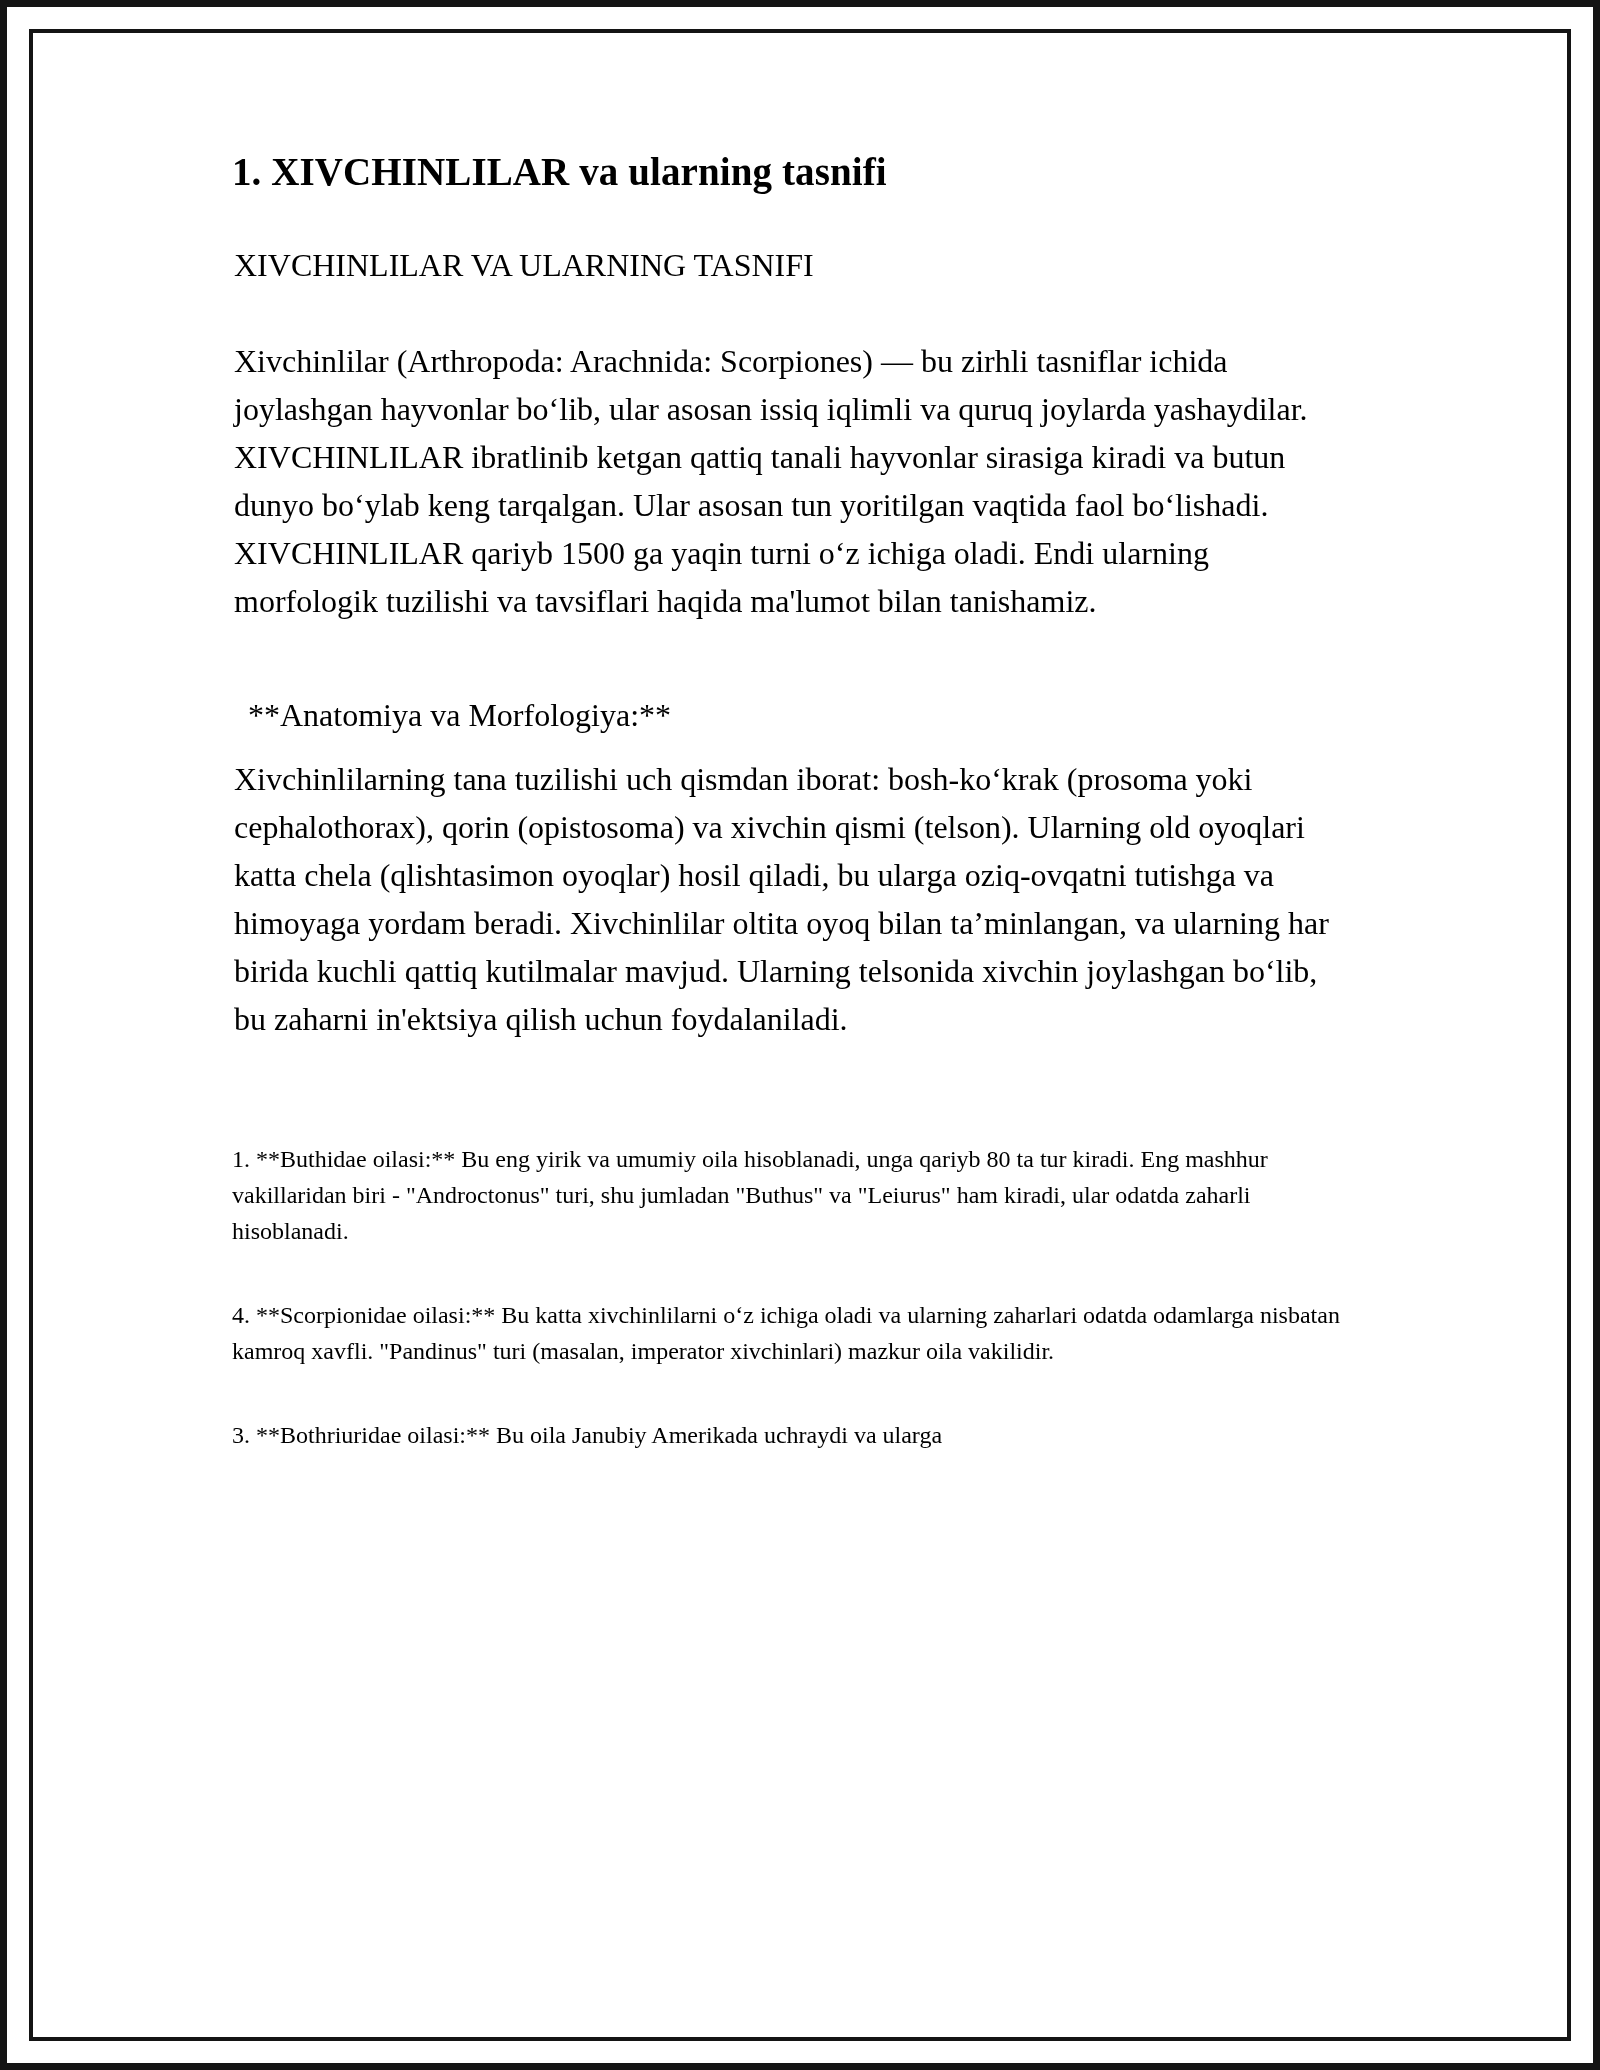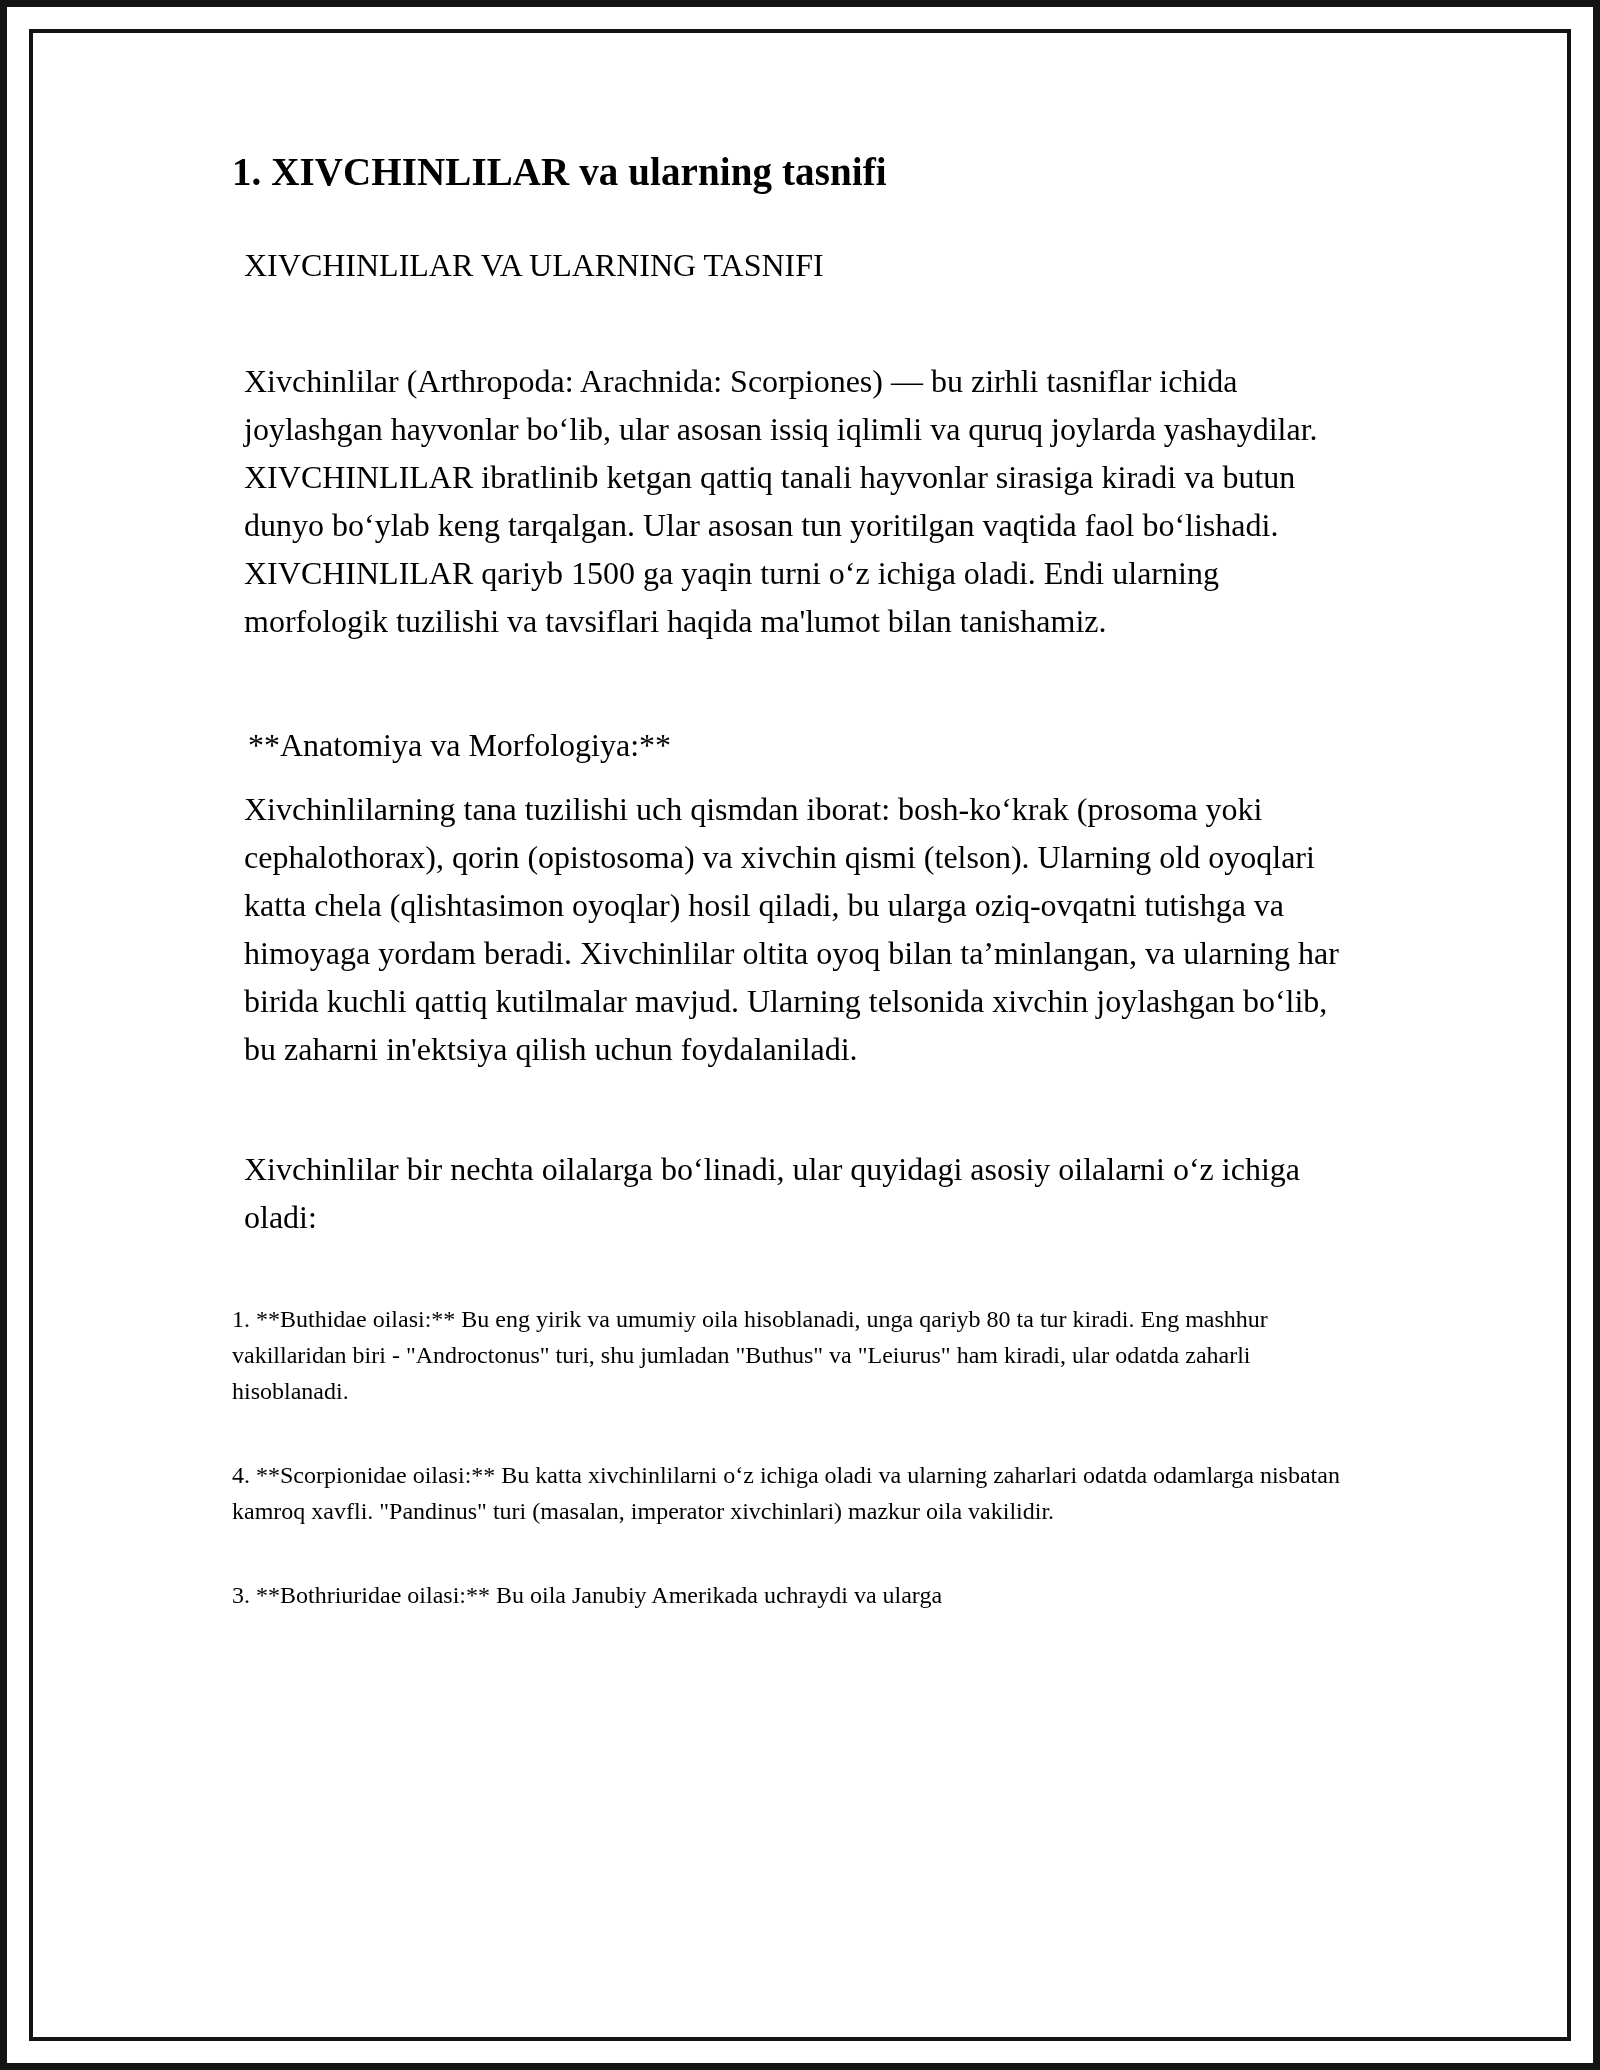--- a/index.html
+++ b/index.html
@@ -56,21 +56,21 @@
   .doc-title {
     font-size: 39px;
     font-weight: bold;
     line-height: 1.15;
     margin: 0 0 46px 0;
     letter-spacing: 0.1px;
   }
   .para {
     font-size: 32px;
     line-height: 1.50;
-    margin: 12px;
+    margin: 2px;
     font-weight: normal;
     max-width: 1120px;
   }
   .gap-med { height: 44px; }
   .gap-block { height: 48px; }
   .subhead {
     font-size: 32px;
     line-height: 1.50;
     margin: 16px;
   }
@@ -100,21 +100,20 @@
 
   <p class="para">Xivchinlilar (Arthropoda: Arachnida: Scorpiones) — bu zirhli tasniflar ichida joylashgan hayvonlar bo‘lib, ular asosan issiq iqlimli va quruq joylarda yashaydilar. XIVCHINLILAR ibratlinib ketgan qattiq tanali hayvonlar sirasiga kiradi va butun dunyo bo‘ylab keng tarqalgan. Ular asosan tun yoritilgan vaqtida faol bo‘lishadi. XIVCHINLILAR qariyb 1500 ga yaqin turni o‘z ichiga oladi. Endi ularning morfologik tuzilishi va tavsiflari haqida ma'lumot bilan tanishamiz.</p>
 
   <div class="gap-block"></div>
 
   <p class="subhead">**Anatomiya va Morfologiya:**</p>
   <p class="para">Xivchinlilarning tana tuzilishi uch qismdan iborat: bosh-ko‘krak (prosoma yoki cephalothorax), qorin (opistosoma) va xivchin qismi (telson). Ularning old oyoqlari katta chela (qlishtasimon oyoqlar) hosil qiladi, bu ularga oziq-ovqatni tutishga va himoyaga yordam beradi. Xivchinlilar oltita oyoq bilan ta’minlangan, va ularning har birida kuchli qattiq kutilmalar mavjud. Ularning telsonida xivchin joylashgan bo‘lib, bu zaharni in'ektsiya qilish uchun foydalaniladi.</p>
 
   <div class="gap-block"></div>
 
-  <p class="para">Xivchinlilar bir nechta oilalarga bo‘linadi, ular quyidagi asosiy oilalarni o‘z ichiga oladi:</p>
 
   <div class="gap-block"></div>
 
   <p class="list-item">1. **Buthidae oilasi:** Bu eng yirik va umumiy oila hisoblanadi, unga qariyb 80 ta tur kiradi. Eng mashhur vakillaridan biri - "Androctonus" turi, shu jumladan "Buthus" va "Leiurus" ham kiradi, ular odatda zaharli hisoblanadi.</p>
 
   <div class="gap-block"></div>
 
   <p class="list-item">4. **Scorpionidae oilasi:** Bu katta xivchinlilarni o‘z ichiga oladi va ularning zaharlari odatda odamlarga nisbatan kamroq xavfli. "Pandinus" turi (masalan, imperator xivchinlari) mazkur oila vakilidir.</p>
 
   <div class="gap-block"></div>

